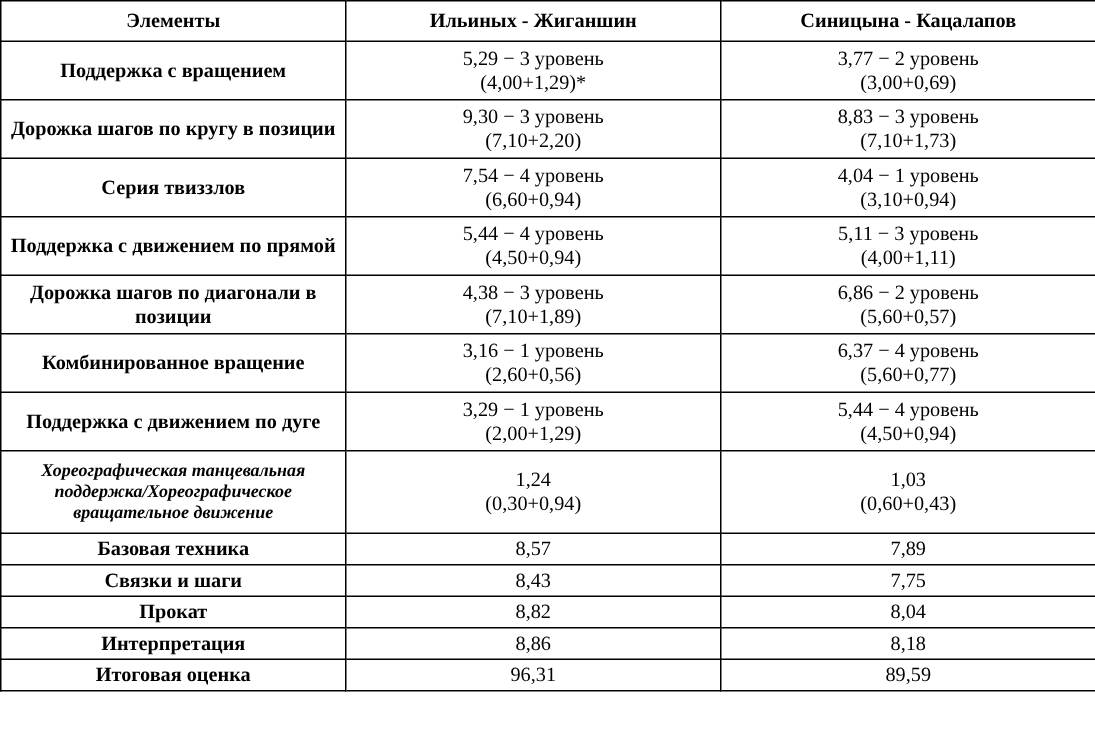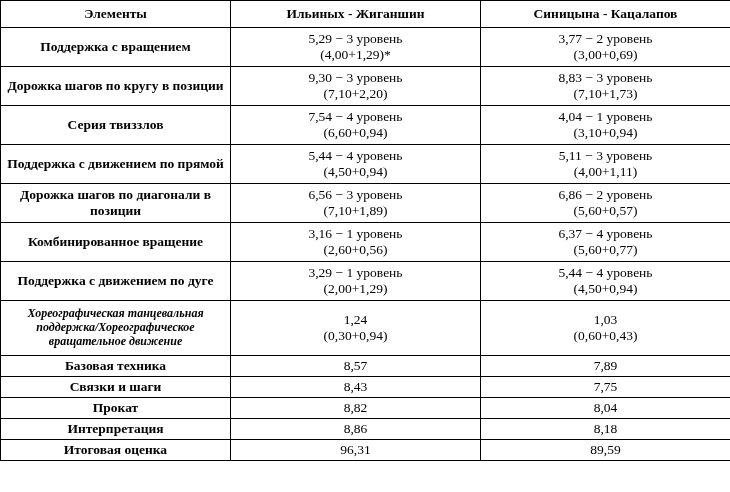--- a/index.html
+++ b/index.html
@@ -134,21 +134,21 @@
         </td>
         <td class="val-cell">
           <span class="val-main">5,11 − 3 уровень</span>
           <span class="val-sub">(4,00+1,11)</span>
         </td>
       </tr>
 
       <tr class="tall">
         <td class="elem-cell">Дорожка шагов по диагонали в позиции</td>
         <td class="val-cell">
-          <span class="val-main">6,56 − 3 уровень</span>
+          <span class="val-main">4,38 − 3 уровень</span>
           <span class="val-sub">(7,10+1,89)</span>
         </td>
         <td class="val-cell">
           <span class="val-main">6,86 − 2 уровень</span>
           <span class="val-sub">(5,60+0,57)</span>
         </td>
       </tr>
 
       <tr class="tall">
         <td class="elem-cell">Комбинированное вращение</td>

